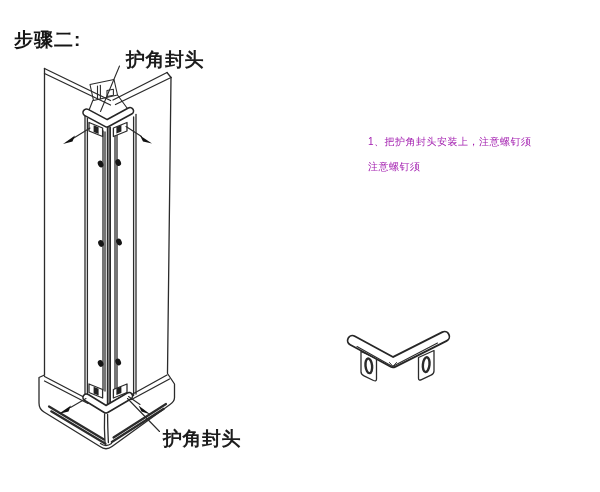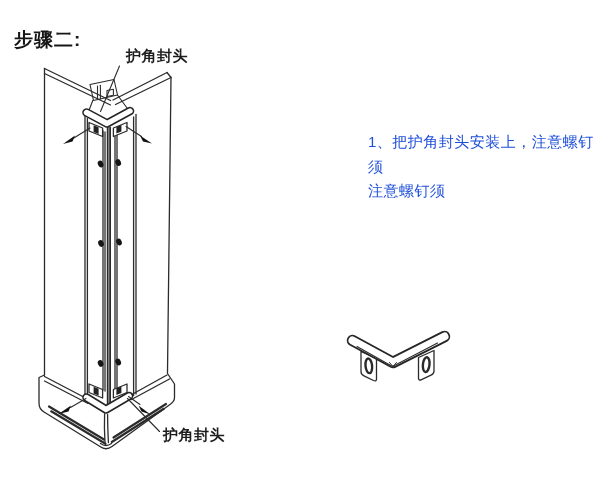--- a/index.html
+++ b/index.html
@@ -17,38 +17,38 @@
     position: absolute;
     left: 14px; top: 27px;
     font-size: 19px;
     font-weight: 700;
     letter-spacing: 1px;
     color: #161616;
     white-space: nowrap;
   }
   .cap-label {
     position: absolute;
-    font-size: 15px;
+    font-size: 19px;
     font-weight: 600;
     letter-spacing: 0.5px;
     color: #1d1d1d;
     white-space: nowrap;
     text-align: center;
   }
   .cap-label.top { left: 126px; top: 47px; }
   .cap-label.bottom { left: 163px; top: 426px; }
   .instructions {
     position: absolute;
     left: 368px; top: 130px;
     width: 232px;
-    font-size: 15px;
+    font-size: 10px;
     line-height: 24.5px;
     font-weight: 500;
     letter-spacing: 0.5px;
-    color: #1d4ed8;
+    color: #a21caf;
   }
 </style>
 </head>
 <body>
 
 <div class="canvas">
 
   <svg width="600" height="492" viewBox="0 0 600 492" aria-hidden="true">
 
     <g fill="none" stroke="#2b2b2b" stroke-width="1.3" stroke-linecap="round" stroke-linejoin="round">

